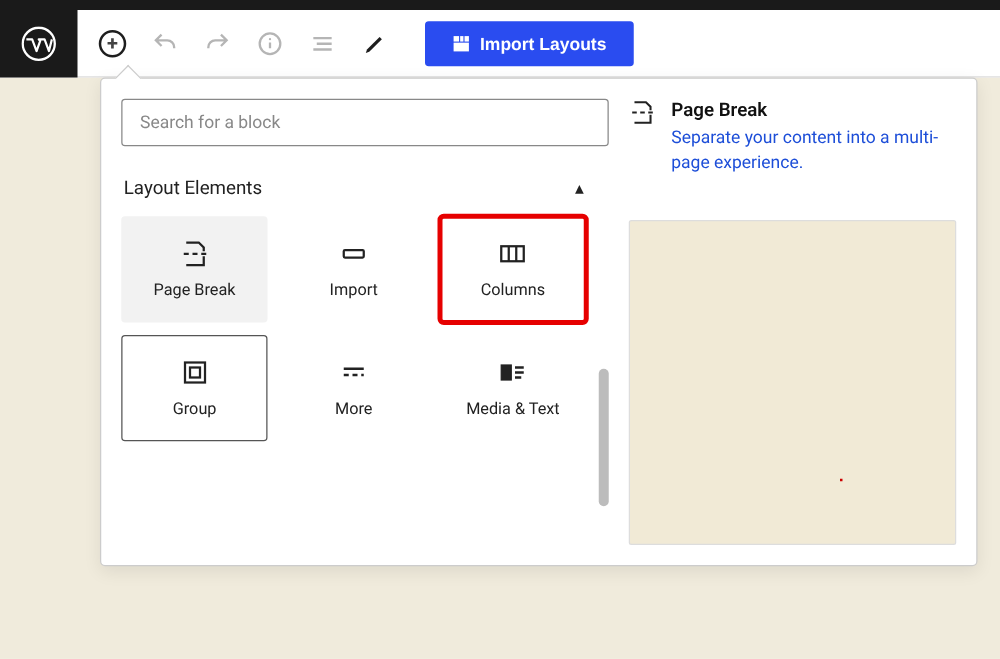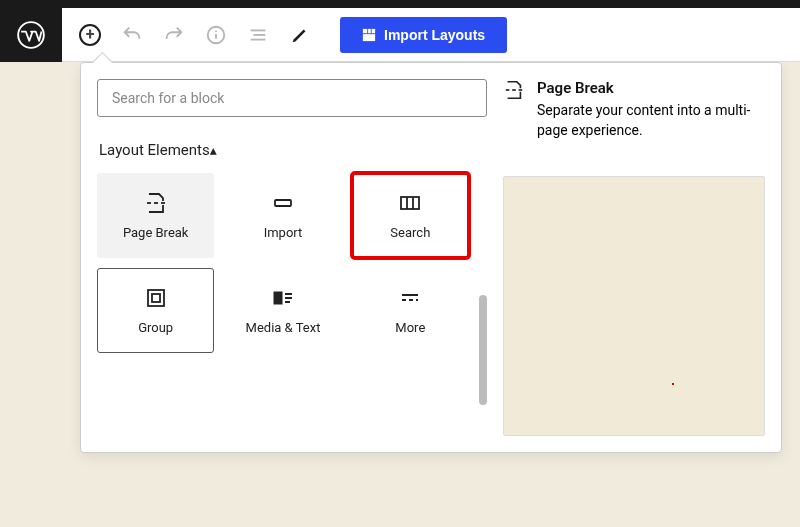--- a/index.html
+++ b/index.html
@@ -16,34 +16,34 @@
   .import-btn { background:#2a4cf0; color:#fff; font-size:14px; font-weight:600; padding:10px 22px; border-radius:3px; border:none; display:flex; align-items:center; gap:8px; margin-left:14px; cursor:pointer; }
   .import-btn .grid-icon { width:14px; height:14px; }
   .content { position:relative; width:100%; height:calc(527px - 62px); }
   .popover { position:absolute; top:0; left:80px; width:702px; background:#fff; border:1px solid #ccc; border-radius:4px; box-shadow:0 4px 14px rgba(0,0,0,.08); padding:16px; display:flex; gap:16px; }
   .popover::before { content:""; position:absolute; top:-8px; left:14px; width:14px; height:14px; background:#fff; border-left:1px solid #ccc; border-top:1px solid #ccc; transform:rotate(45deg); }
   .left-col { width:390px; display:flex; flex-direction:column; }
   .search-box { border:1px solid #888; border-radius:3px; padding:10px 14px; font-size:14px; color:#888; margin-bottom:18px; }
   .scroll-area { position:relative; padding-right:18px; }
   .scrollbar { position:absolute; right:0; top:0; width:10px; height:100%; background:transparent; }
   .scrollbar-thumb { position:absolute; right:0; top:160px; width:8px; height:110px; background:#bcbcbc; border-radius:4px; }
-  .section-header { display:flex; align-items:center; font-size:15px; color:#222; padding:6px 2px 14px 2px; }
+  .section-header { display:flex; justify-content:space-between; align-items:center; font-size:15px; color:#222; padding:6px 2px 14px 2px; }
   .section-header .chev { font-size:14px; }
   .block-grid { display:grid; grid-template-columns: repeat(3, 1fr); gap:10px 10px; }
   .block-item { height:85px; display:flex; flex-direction:column; align-items:center; justify-content:center; gap:10px; font-size:13px; color:#222; cursor:pointer; border-radius:3px; position:relative; }
   .block-item .ico { width:24px; height:24px; display:flex; align-items:center; justify-content:center; }
   .block-item .ico svg { width:24px; height:24px; stroke:#222; fill:none; }
   .block-item.selected { background:#f2f2f2; }
   .block-item.outlined { border:1px solid #555; }
   .block-item.highlight { outline:4px solid #e60000; outline-offset:-2px; }
   .right-col { flex:1; display:flex; flex-direction:column; }
   .info-head { display:flex; gap:12px; align-items:flex-start; margin-bottom:8px; }
   .info-head .ico svg { width:22px; height:22px; stroke:#222; fill:none; }
   .info-title { font-size:15px; font-weight:600; color:#111; margin-bottom:4px; }
-  .info-desc { font-size:14px; color:#000000; line-height:1.4; }
+  .info-desc { font-size:14px; color:#1d4ed8; line-height:1.4; }
   .preview { margin-top:28px; flex:1; background:#f1ead6; border:1px solid #ddd; border-radius:2px; min-height:260px; position:relative; }
   .tiny-dot { position:absolute; bottom:50px; right:90px; width:2px; height:2px; background:#c00; }
 </style>
 </head>
 <body>
 
 <div class="topbar"></div>
 
 <div class="toolbar-wrap">
   <div class="wp-logo">
@@ -134,55 +134,55 @@
           </div>
 
           <div class="block-item highlight">
             <span class="ico">
               <svg viewBox="0 0 24 24">
                   <rect x="3" y="6" width="18" height="12" stroke-width="1.8"></rect>
                   <line x1="9" y1="6" x2="9" y2="18" stroke-width="1.8"></line>
                   <line x1="15" y1="6" x2="15" y2="18" stroke-width="1.8"></line>
                 </svg>
             </span>
-            <span>Search</span>
+            <span>Columns</span>
           </div>
 
           <div class="block-item outlined">
             <span class="ico">
               <svg viewBox="0 0 24 24">
                   <rect x="4" y="4" width="16" height="16" stroke-width="1.8"></rect>
                   <rect x="8" y="8" width="8" height="8" stroke-width="1.8"></rect>
                 </svg>
             </span>
             <span>Group</span>
+          </div>
+
+          <div class="block-item">
+            <span class="ico">
+              <svg viewBox="0 0 24 24">
+                  <line x1="4" y1="9" x2="20" y2="9" stroke-width="2"></line>
+                  <line x1="4" y1="14" x2="8" y2="14" stroke-width="2"></line>
+                  <line x1="11" y1="14" x2="15" y2="14" stroke-width="2"></line>
+                  <line x1="18" y1="14" x2="20" y2="14" stroke-width="2"></line>
+                </svg>
+            </span>
+            <span>More</span>
           </div>
 
           <div class="block-item">
             <span class="ico">
               <svg viewBox="0 0 24 24">
                   <rect x="3" y="6" width="8" height="12" fill="#222"></rect>
                   <line x1="14" y1="8" x2="21" y2="8" stroke-width="2"></line>
                   <line x1="14" y1="12" x2="21" y2="12" stroke-width="2"></line>
                   <line x1="14" y1="16" x2="19" y2="16" stroke-width="2"></line>
                 </svg>
             </span>
             <span>Media &amp; Text</span>
-          </div>
-
-          <div class="block-item">
-            <span class="ico">
-              <svg viewBox="0 0 24 24">
-                  <line x1="4" y1="9" x2="20" y2="9" stroke-width="2"></line>
-                  <line x1="4" y1="14" x2="8" y2="14" stroke-width="2"></line>
-                  <line x1="11" y1="14" x2="15" y2="14" stroke-width="2"></line>
-                  <line x1="18" y1="14" x2="20" y2="14" stroke-width="2"></line>
-                </svg>
-            </span>
-            <span>More</span>
           </div>
 
 
 
         </div>
 
         <div class="scrollbar">
           <div class="scrollbar-thumb"></div>
         </div>
       </div>

